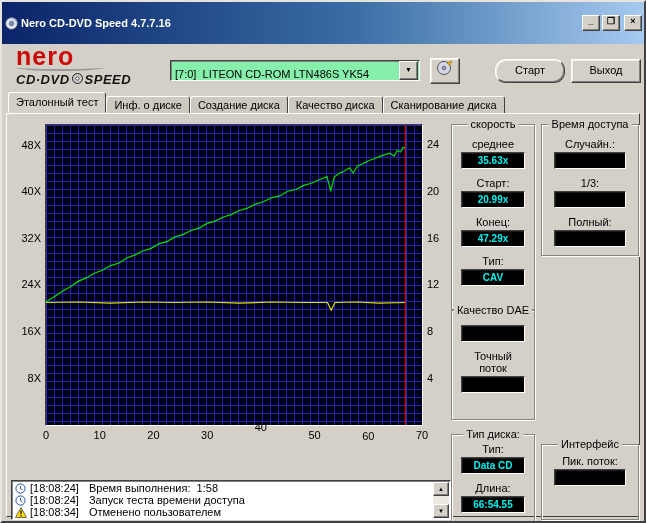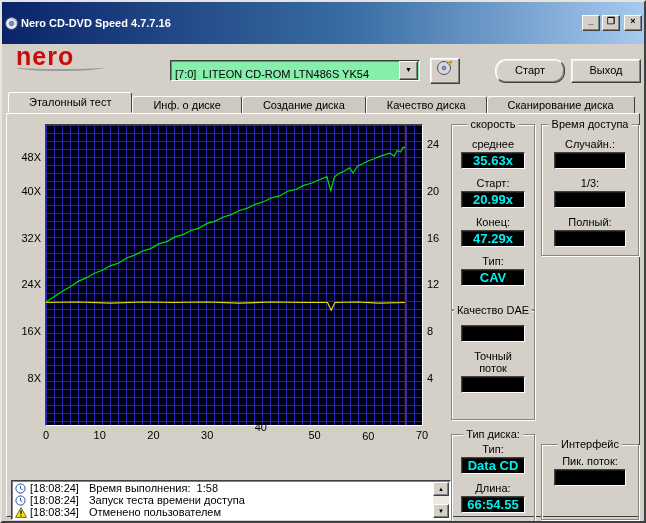--- a/index.html
+++ b/index.html
@@ -35,21 +35,21 @@
                font-size:7px;line-height:16px;text-align:center;}
   .tool-btn{position:absolute;left:428px;top:14px;width:28px;height:24px;}
   .btn{position:absolute;top:15px;height:22px;background:#d4d0c8;text-align:center;line-height:20px;
        border:1px solid;border-color:#ffffff #404040 #404040 #ffffff;
        box-shadow:inset -1px -1px 0 #808080,inset 1px 1px 0 #f2efe9;cursor:default;}
   .tool-btn{display:flex;align-items:center;justify-content:center;}
   .btn-start{left:493px;width:68px;border-radius:11px;}
   .btn-exit{left:569px;width:68px;}
   
   .tabstrip{position:absolute;left:4px;top:91px;right:4px;height:20px;display:flex;align-items:flex-end;padding-left:2px;}
-  .tab{position:relative;top:1px;height:16px;line-height:16px;padding:0 20px;background:#d4d0c8;margin-right:0px;
+  .tab{position:relative;top:1px;height:16px;line-height:16px;padding:0 7px;background:#d4d0c8;margin-right:0px;
        border:1px solid;border-color:#ffffff #404040 #d4d0c8 #ffffff;
        border-top-left-radius:3px;border-top-right-radius:3px;font-size:11px;cursor:default;}
   .tab.active{top:0;height:19px;line-height:18px;z-index:3;border-bottom-color:#d4d0c8;}
   .tab:not(.active){border-bottom-color:#404040;background:#cdc9c0;}
   
   .tabpage{position:absolute;left:4px;top:111px;right:4px;bottom:4px;background:#d4d0c8;
            border:1px solid;border-color:#ffffff #404040 #404040 #ffffff;}
   
   .chart{position:absolute;left:2px;top:6px;width:442px;height:326px;}
   .plot{position:absolute;left:36px;top:4px;width:378px;height:302px;box-sizing:border-box;
@@ -62,21 +62,21 @@
   .ytick.left{left:0;width:32px;text-align:right;}
   .ytick.right{width:22px;text-align:left;}
   .xtick{position:absolute;width:22px;text-align:center;font-size:11px;}
   
   .group{position:absolute;border:1px solid #87857e;box-shadow:1px 1px 0 #ffffff,inset 1px 1px 0 #ffffff;}
   .group-title{position:absolute;top:-7px;left:50%;transform:translateX(-50%);background:#d4d0c8;
                padding:0 3px;white-space:nowrap;font-size:11px;}
   .plabel{text-align:center;margin-top:8px;font-size:11px;}
   .plabel.first{margin-top:13px;}
   .display{width:62px;height:15px;margin:2px auto 0;background:#000;color:#00f0f0;
-           font-weight:bold;font-size:13px;line-height:15px;text-align:center;
+           font-weight:bold;font-size:10px;line-height:15px;text-align:center;
            border:1px solid;border-color:#404040 #ffffff #ffffff #404040;box-shadow:inset 1px 1px 0 #1a1a1a;}
   .g-speed{left:444px;top:10px;width:82px;height:184px;}
   .g-dae{left:444px;top:196px;width:82px;height:108px;}
   .g-dae .wrap{width:48px;margin:8px auto 0;text-align:center;line-height:12px;}
   .g-disc{left:444px;top:320px;width:82px;height:88px;}
   .g-access{left:534px;top:10px;width:96px;height:130px;}
   .g-cpu{left:534px;top:150px;width:96px;height:166px;}
   .g-iface{left:534px;top:330px;width:96px;height:74px;}
   .g-access .display,.g-iface .display{width:70px;}
   
@@ -110,20 +110,30 @@
     <span class="tb-btn">_</span>
     <span class="tb-btn">❐</span>
     <span class="tb-btn tb-close">×</span>
   </div>
 
 
   <div class="header">
     <div class="logo">
       <span class="logo-brand">nero</span>
       <span class="logo-swoosh"></span>
+      <span class="logo-line2">
+        <span>CD·DVD</span>
+        <span>
+          <svg width="11" height="11" viewBox="0 0 11 11">
+            <circle cx="5.5" cy="5.5" r="5" fill="#c8c8c8" stroke="#222"></circle>
+            <circle cx="5.5" cy="5.5" r="1.6" fill="#fff" stroke="#222" stroke-width="0.7"></circle>
+          </svg>
+        </span>
+        <span>SPEED</span>
+      </span>
     </div>
 
     <div class="combo">
       <span class="combo-text">[7:0]  LITEON CD-ROM LTN486S YK54</span>
       <span class="combo-arrow">▼</span>
     </div>
 
     <div class="btn tool-btn" style="left:428px;width:28px;height:24px;top:14px;">
       <span>
         <svg width="18" height="16" viewBox="0 0 18 16">
@@ -148,21 +158,21 @@
   <div class="tabpage">
 
     <div class="chart">
       <div class="plot">
           <svg width="376" height="300">
             <polyline points="0.0,177.0 8.1,171.7 16.1,166.4 24.2,161.7 32.2,156.4 40.3,152.9 48.3,148.2 56.4,145.3 64.5,140.6 72.5,138.3 80.6,133.0 88.6,130.1 96.7,126.0 104.7,123.6 112.8,118.9 120.9,116.6 128.9,111.9 137.0,109.6 145.0,105.5 153.1,103.1 161.1,98.4 169.2,96.1 177.3,92.0 185.3,89.6 193.4,85.5 201.4,83.2 209.5,79.1 217.5,76.8 225.6,72.7 233.7,70.9 241.7,66.2 249.8,64.5 257.8,60.4 265.9,58.0 273.9,54.5 280.9,51.6 284.7,65.6 288.4,52.1 292.7,48.6 298.1,46.3 303.5,42.8 307.2,48.0 311.5,41.0 316.9,38.7 322.3,35.7 327.7,34.0 333.0,31.6 338.4,29.9 343.8,28.1 348.1,31.1 351.3,25.2 354.5,27.0 357.2,22.3 359.3,22.9" fill="none" stroke="#00dd00" stroke-width="1.2"></polyline>
             <polyline points="0.0,177.5 32.2,177.0 64.5,178.1 96.7,177.0 128.9,177.5 161.1,177.0 193.4,178.1 225.6,177.0 257.8,177.5 281.5,177.5 285.2,185.2 289.0,177.5 311.5,177.0 333.0,178.1 359.3,177.5" fill="none" stroke="#e0e000" stroke-width="1.2"></polyline>
             <line x1="359.34857142857146" x2="359.34857142857146" y1="0" y2="300" stroke="#cc1111" stroke-width="1.2"></line>
           </svg>
         </div>
-    <span class="ytick left" style="top: 31px;">48X</span>
+    <span class="ytick left" style="top: 19px;">48X</span>
         <span class="ytick left" style="top: 64.625px;">40X</span>
         <span class="ytick left" style="top: 111.5px;">32X</span>
         <span class="ytick left" style="top: 158.375px;">24X</span>
         <span class="ytick left" style="top: 205.25px;">16X</span>
         <span class="ytick left" style="top: 252.125px;">8X</span>
         <span class="ytick right" style="top: 17.75px; left: 418px;">24</span>
         <span class="ytick right" style="top: 64.625px; left: 418px;">20</span>
         <span class="ytick right" style="top: 111.5px; left: 418px;">16</span>
         <span class="ytick right" style="top: 158.375px; left: 418px;">12</span>
         <span class="ytick right" style="top: 205.25px; left: 418px;">8</span>

